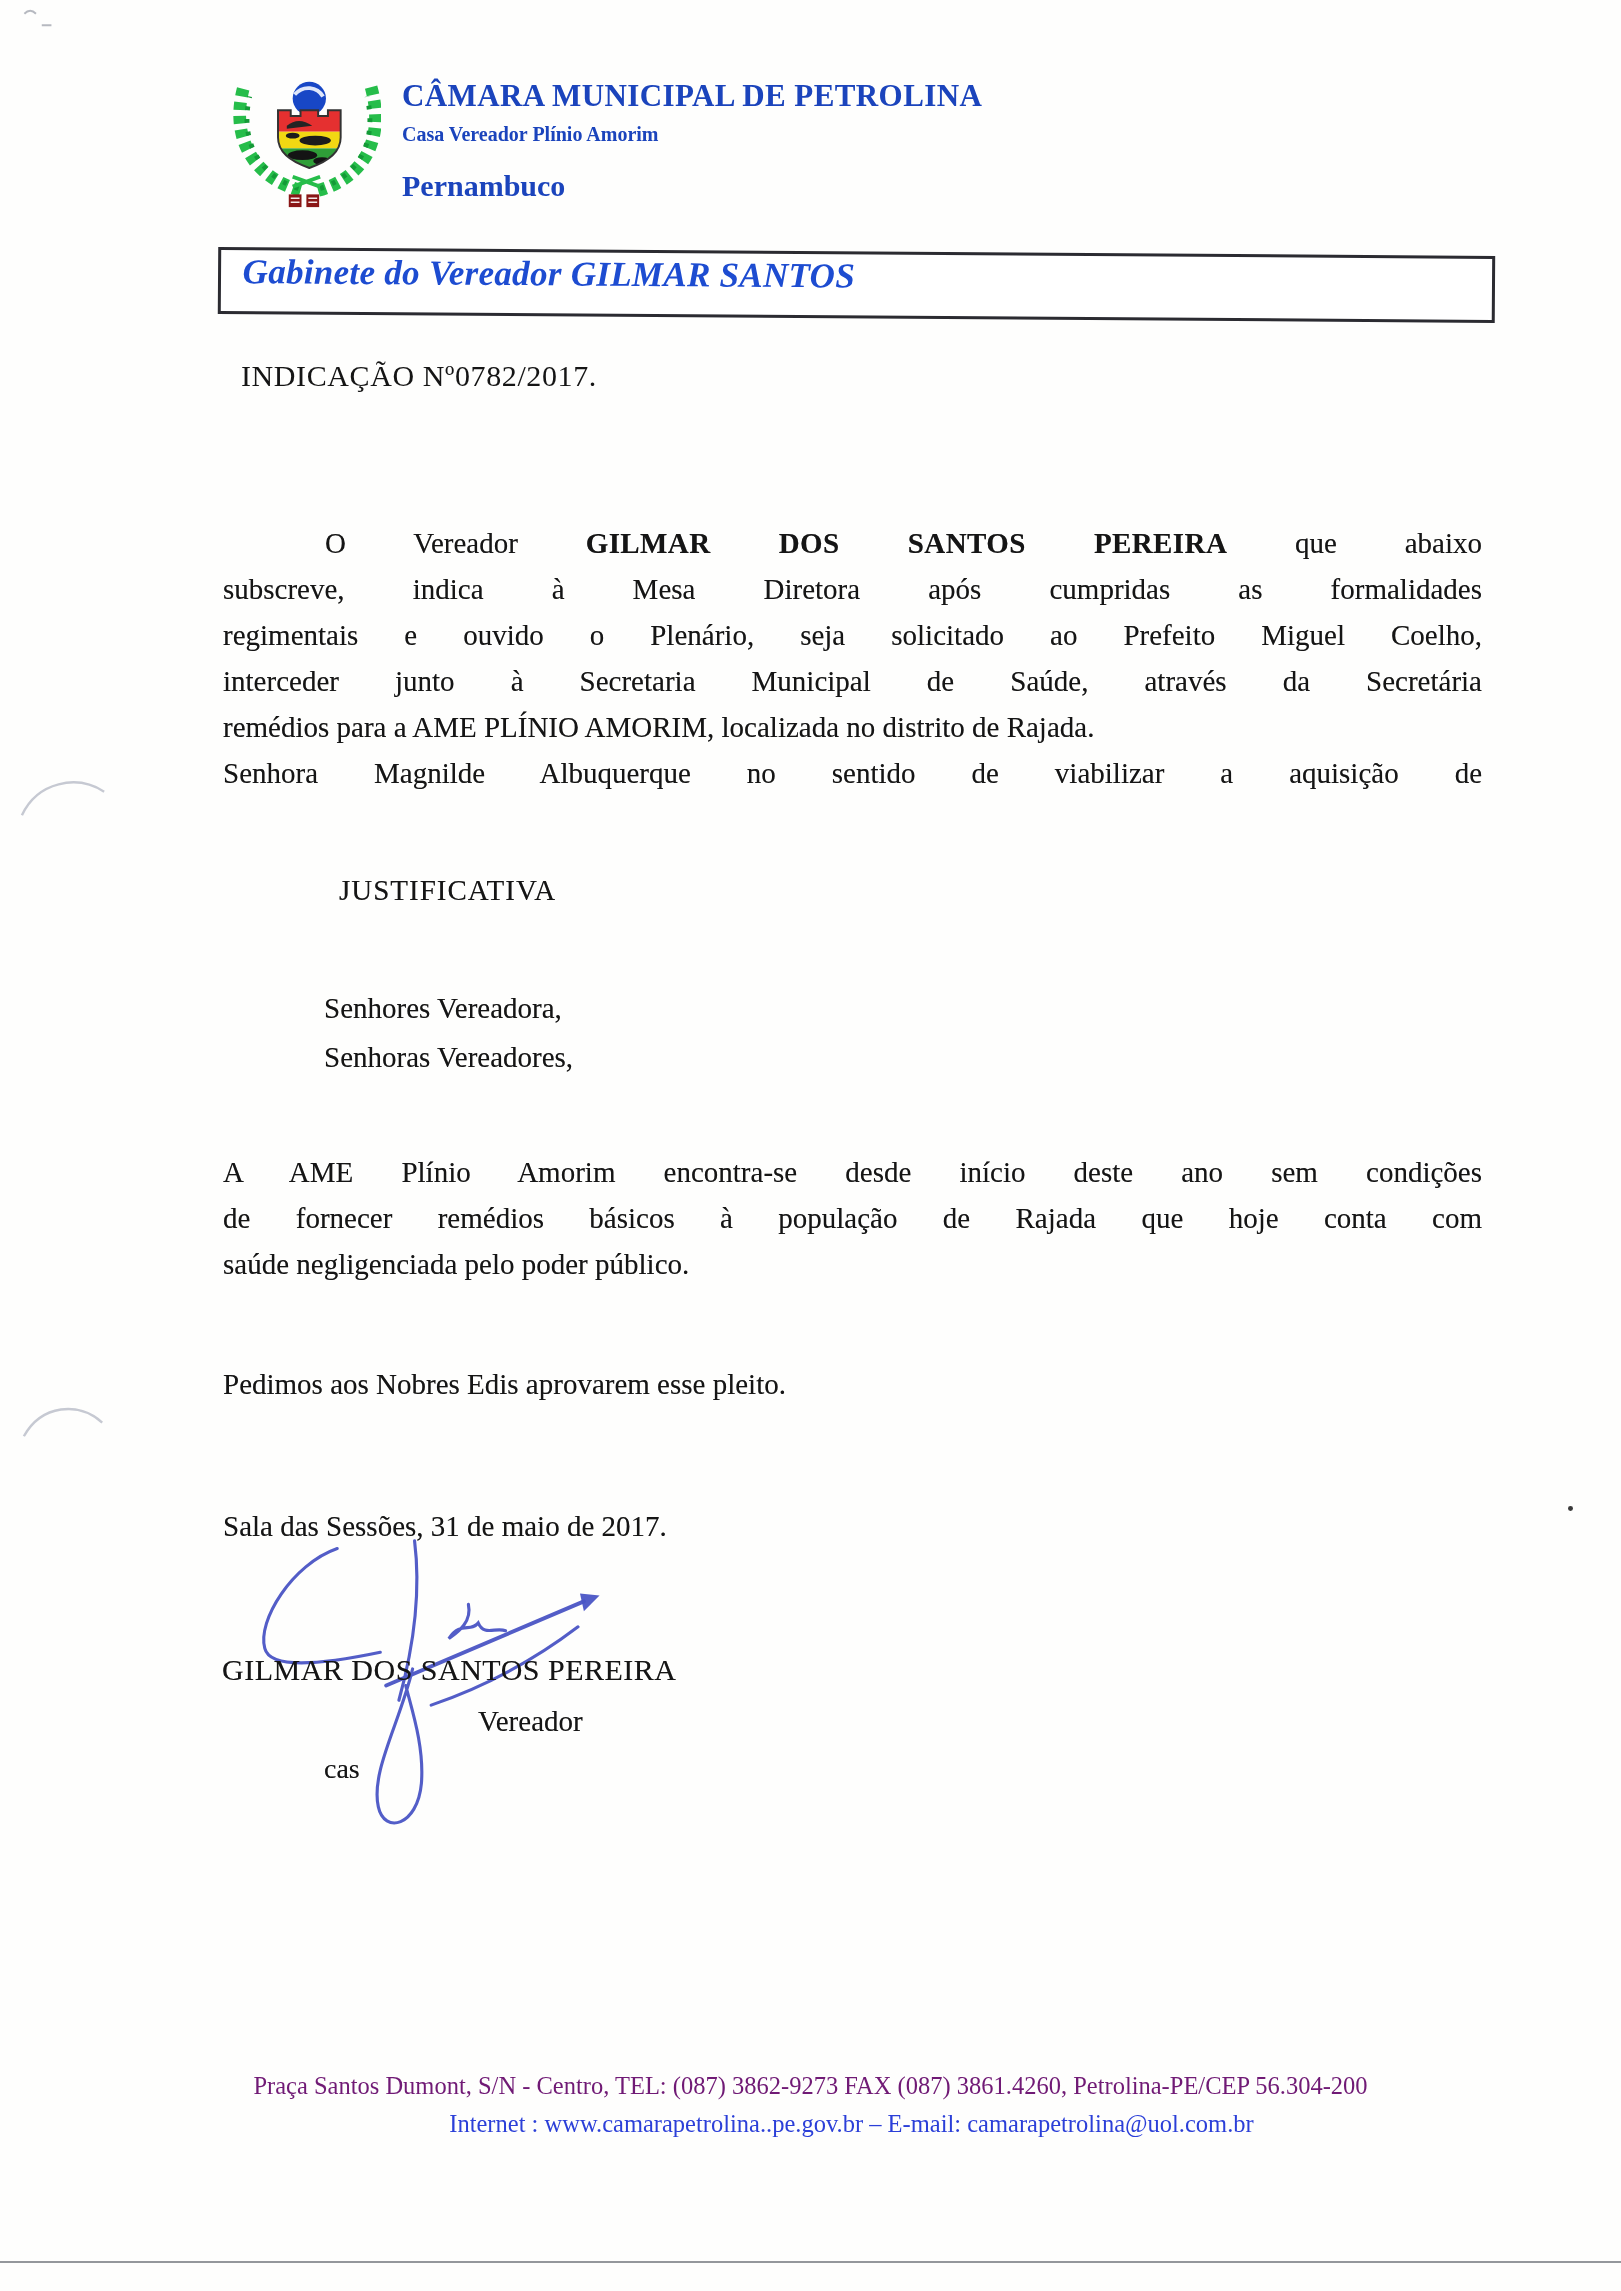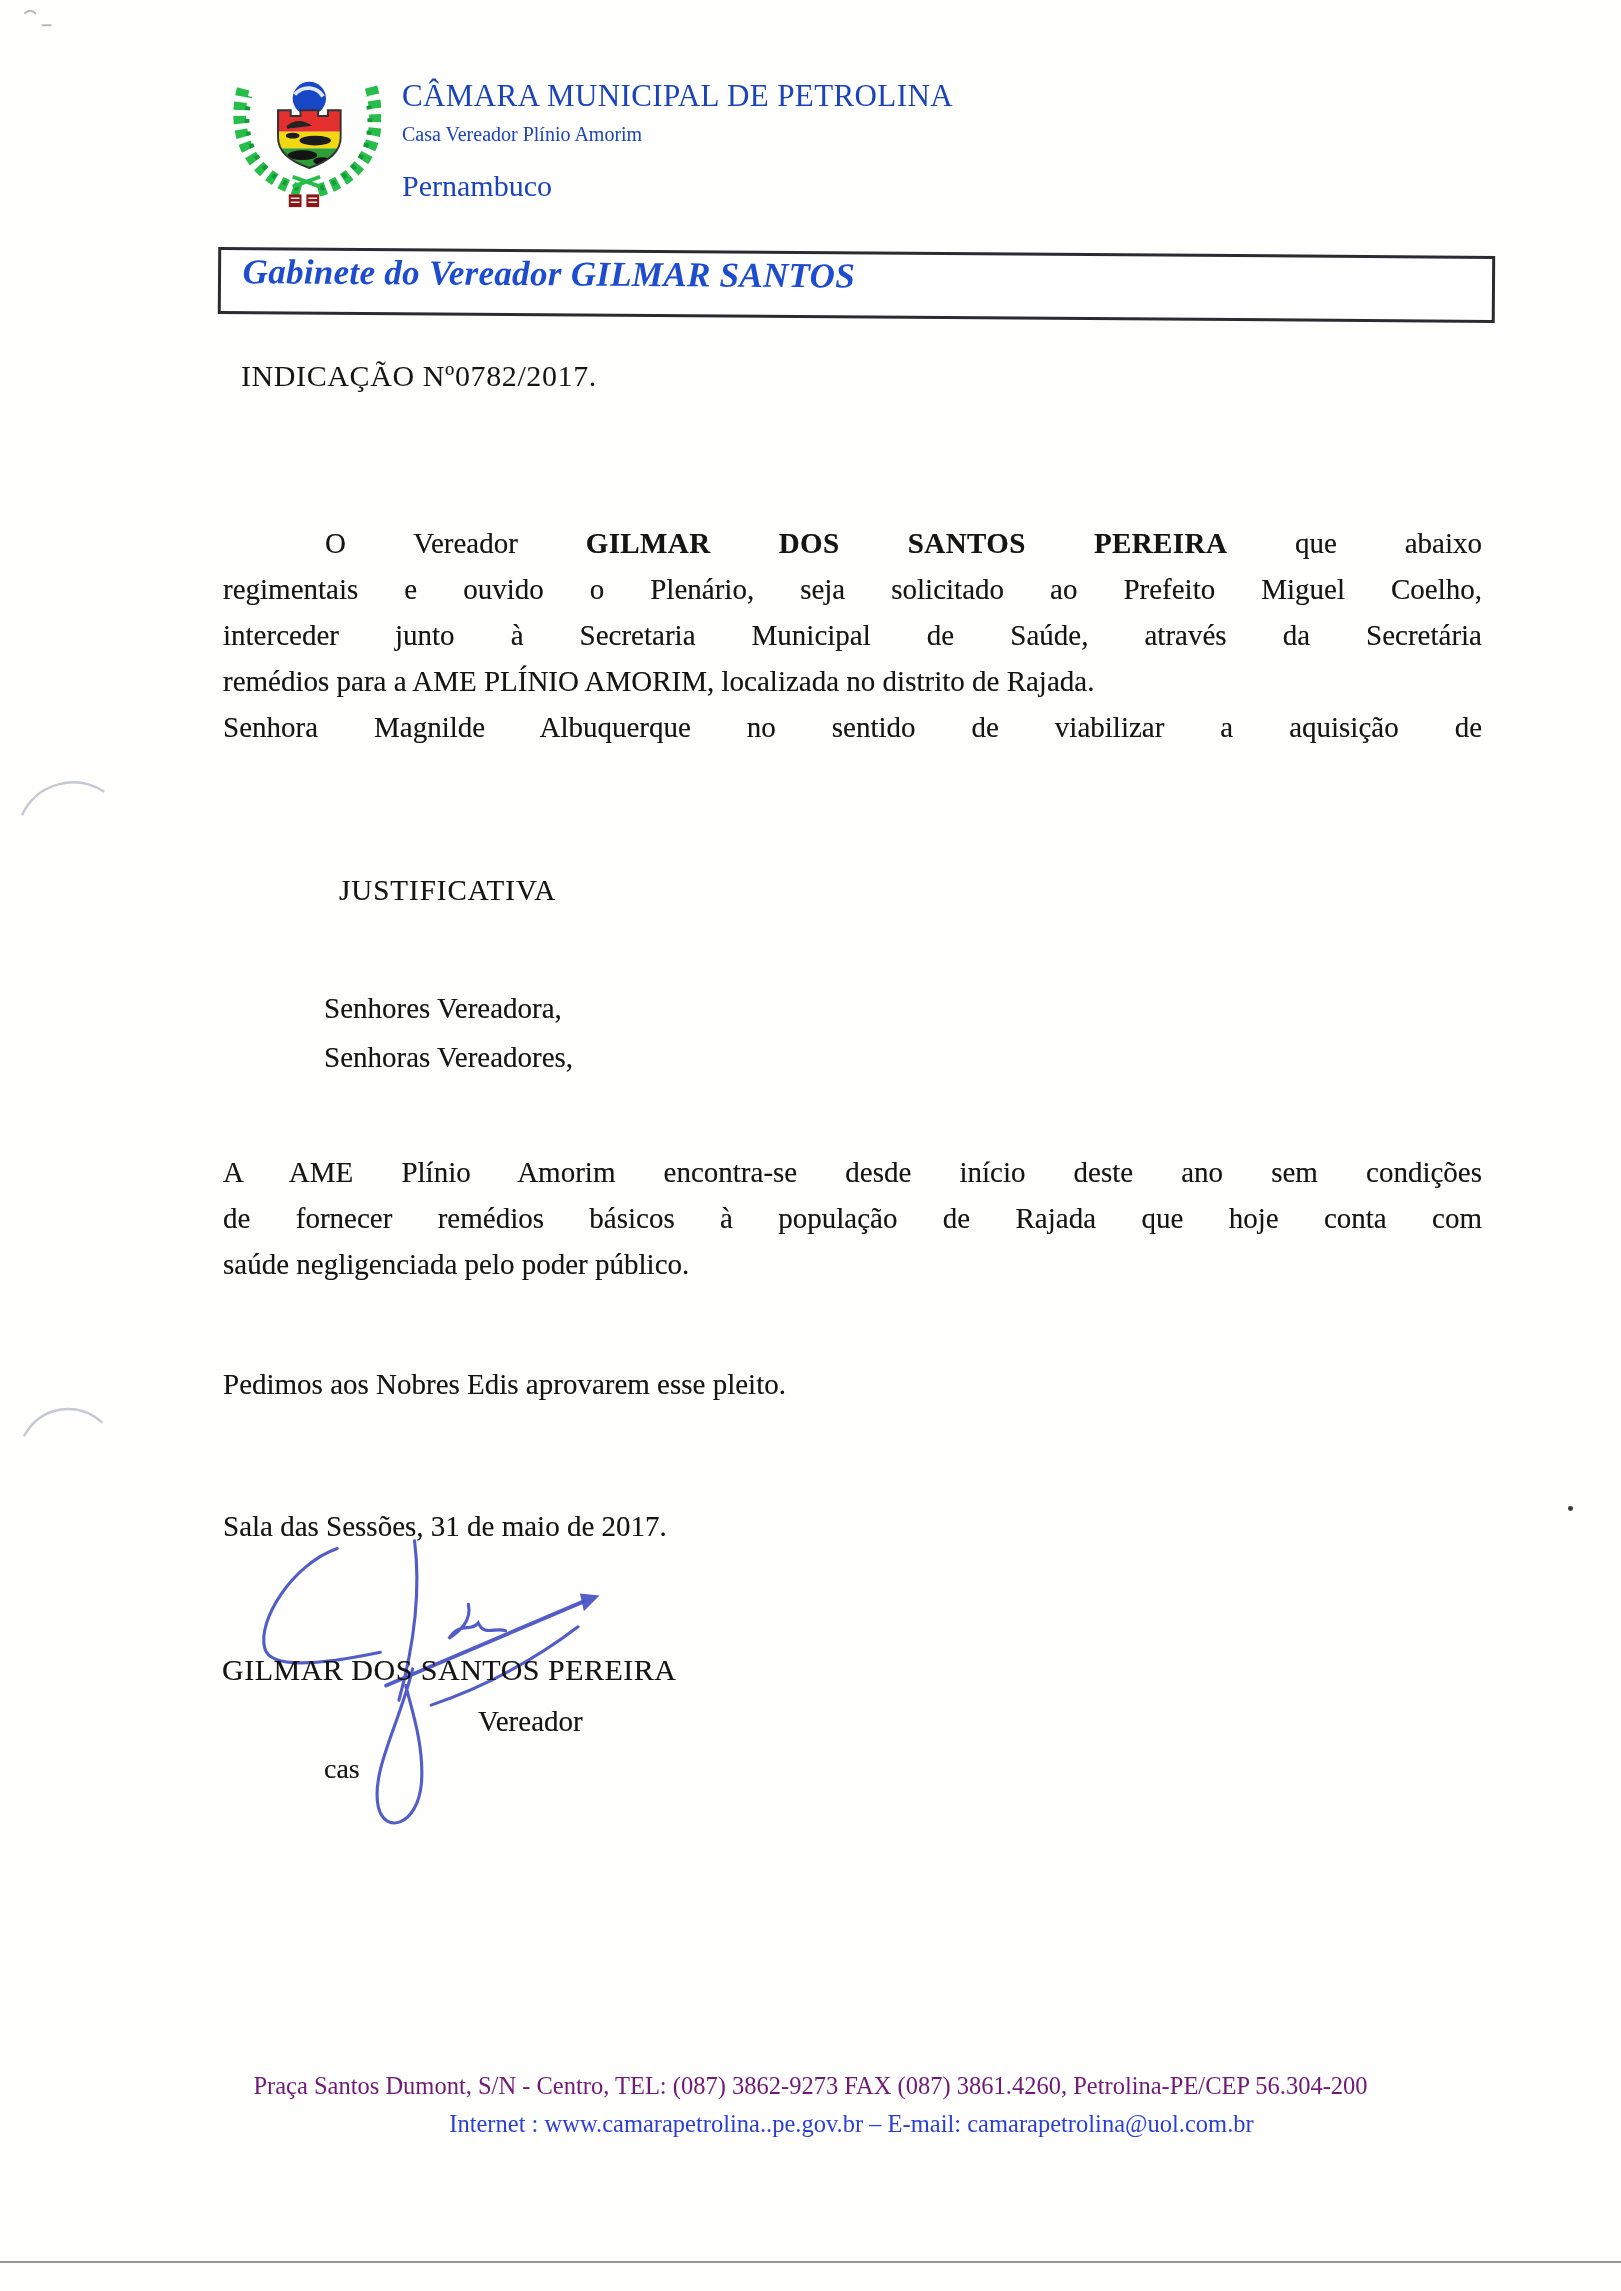--- a/index.html
+++ b/index.html
@@ -5,21 +5,21 @@
   html,body { margin:0; padding:0; background:#e8e8e8; }
   .page {
     position:relative; width:1621px; height:2292px;
     background:#fefefd; overflow:hidden;
     font-family:"Liberation Serif","DejaVu Serif",serif;
     color:#151515;
   }
   .abs { position:absolute; }
 
   
-  .org-line { left:402px; font-weight:normal; color:#1b44bc; white-space:nowrap; }
+  .org-line { left:402px; font-weight:bold; color:#1b44bc; white-space:nowrap; }
   .org-1 { top:78px;  font-size:31px; letter-spacing:0.4px; }
   .org-2 { top:123px; font-size:20px; }
   .org-3 { top:169px; font-size:30px; }
 
   
   .banner {
     left:218px; top:247px; width:1271px; height:61px;
     border:3.9px solid #2b2b31;
     transform:rotate(0.4deg); transform-origin:left center;
     background:#fff;
@@ -108,20 +108,21 @@
   </div>
 
   <div class="abs doc-title">INDICAÇÃO Nº0782/2017.</div>
 
   <div class="abs bodyblock" style="top:496px;">
     <div class="jline indent">
       <span>O Vereador</span>
       <span class="b">GILMAR DOS SANTOS PEREIRA</span>
       <span>que abaixo</span>
     </div>
+    <div class="jline">subscreve, indica à Mesa Diretora após cumpridas as formalidades</div>
     <div class="jline">regimentais e ouvido o Plenário, seja solicitado ao Prefeito Miguel Coelho,</div>
     <div class="jline">interceder junto à Secretaria Municipal de Saúde, através da Secretária</div>
     <div class="jline last">remédios para a AME PLÍNIO AMORIM, localizada no distrito de Rajada.</div>
     <div class="jline">Senhora Magnilde Albuquerque no sentido de viabilizar a aquisição de</div>
   </div>
 
   <div class="abs plain30 just-head">JUSTIFICATIVA</div>
   <div class="abs plain30 salut-1">Senhores Vereadora,</div>
   <div class="abs plain30 salut-2">Senhoras Vereadores,</div>
 

